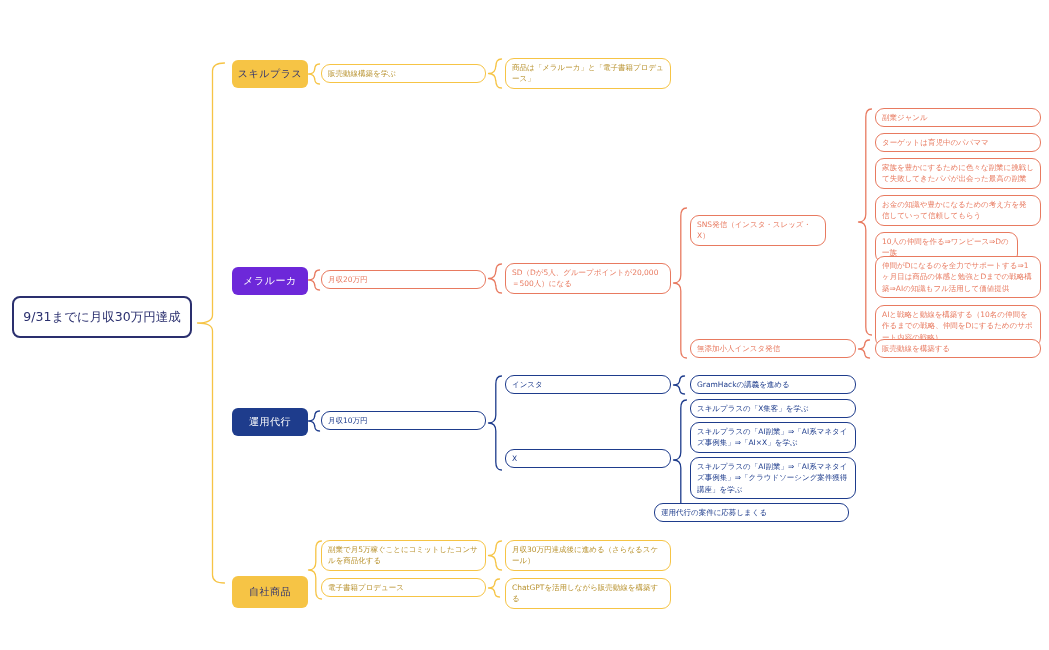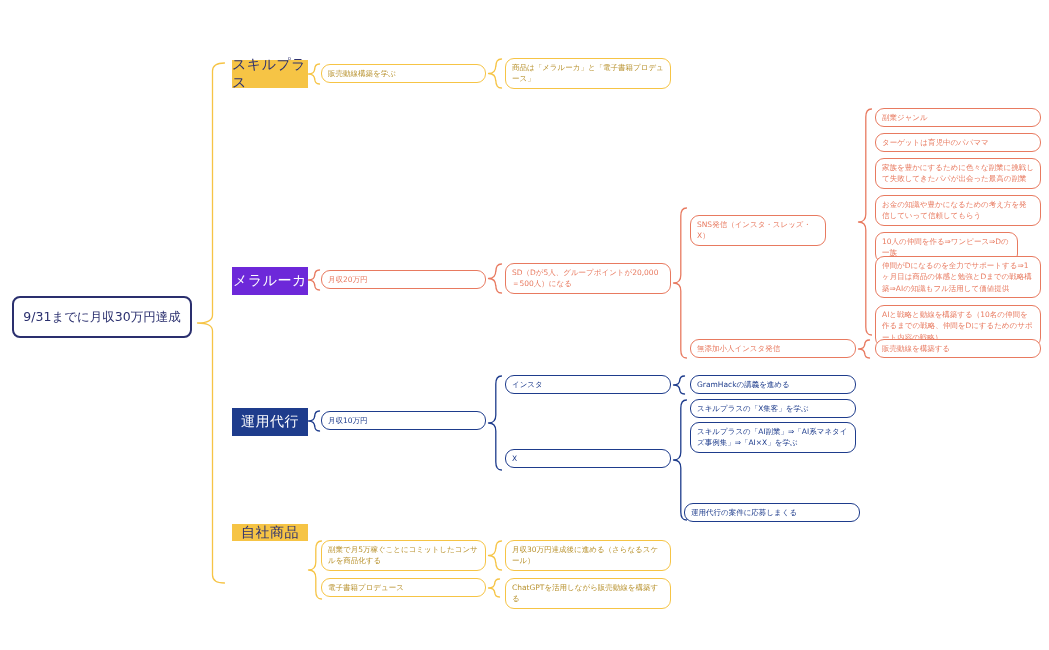--- a/index.html
+++ b/index.html
@@ -10,22 +10,22 @@
     position:absolute;box-sizing:border-box;background:#fff;
     border:1.2px solid;border-radius:9px;
     font-size:7.5px;line-height:1.5;padding:3px 6px;
     word-break:break-word;
   }
   .out-y{border-color:#F6C445;color:#B8922E;}
   .out-s{border-color:#E87A60;color:#E87A60;}
   .out-n{border-color:#1E3C8C;color:#1E3C8C;}
 
   .label{
-    position:absolute;box-sizing:border-box;border:none;border-radius:0;
-    font-size:14px;display:flex;align-items:center;justify-content:center;
+    position:absolute;box-sizing:border-box;border:none;border-radius:6px;
+    font-size:10px;display:flex;align-items:center;justify-content:center;
     letter-spacing:.5px;
   }
   .fill-y{background:#F6C445;color:#2E3270;}
   .fill-s{background:#6d28d9;color:#ffffff;}
   .fill-n{background:#1E3C8C;color:#ffffff;}
 
   .root{
     position:absolute;box-sizing:border-box;background:#fff;
     border:2px solid #2A2F6E;border-radius:8px;color:#2A2F6E;
     font-size:12.5px;font-weight:normal;
@@ -128,23 +128,24 @@
     </div>
   <div class="node out-n" style="left:690px;top:375px;width:166px">GramHackの講義を進める</div>
 
   <div class="brace c-n" style="left:672px;top:399px;width:16px;height:122px">
       <svg width="16" height="122" viewBox="0 0 16 122">
         <path d="M 14.5 1 Q 8.8 1 8.8 9 L 8.8 53 Q 8.8 61 1.5 61 Q 8.8 61 8.8 69 L 8.8 113 Q 8.8 121 14.5 121" fill="none" stroke="currentColor" stroke-width="1.3" stroke-linecap="round" stroke-linejoin="round"></path>
       </svg>
     </div>
   <div class="node out-n" style="left:690px;top:422px;width:166px">スキルプラスの「AI副業」⇒「AI系マネタイズ事例集」⇒「AI×X」を学ぶ</div>
   <div class="node out-n" style="left:690px;top:399px;width:166px">スキルプラスの「X集客」を学ぶ</div>
-  <div class="node out-n" style="left:684px;top:503px;width:176px">運用代行の案件に応募しまくる</div>
+  <div class="node out-n" style="left:690px;top:457px;width:166px">スキルプラスの「AI副業」⇒「AI系マネタイズ事例集」⇒「クラウドソーシング案件獲得講座」を学ぶ</div>
+  <div class="node out-n" style="left:654px;top:503px;width:195px">運用代行の案件に応募しまくる</div>
 
-  <div class="label fill-y" style="left:232px;top:524px;width:76px;height:17px">自社商品</div>
+  <div class="label fill-y" style="left:232px;top:576px;width:76px;height:32px">自社商品</div>
   <div class="brace c-y" style="left:307px;top:540px;width:16px;height:60px">
       <svg width="16" height="60" viewBox="0 0 16 60">
         <path d="M 14.5 1 Q 8.8 1 8.8 9 L 8.8 22 Q 8.8 30 1.5 30 Q 8.8 30 8.8 38 L 8.8 51 Q 8.8 59 14.5 59" fill="none" stroke="currentColor" stroke-width="1.3" stroke-linecap="round" stroke-linejoin="round"></path>
       </svg>
     </div>
   <div class="node out-y" style="left:321px;top:540px;width:165px">副業で月5万稼ぐことにコミットしたコンサルを商品化する</div>
   <div class="brace c-y" style="left:487px;top:540px;width:16px;height:31px">
       <svg width="16" height="31" viewBox="0 0 16 31">
         <path d="M 14.5 1 Q 8.8 1 8.8 8.75 L 8.8 7.75 Q 8.8 15.5 1.5 15.5 Q 8.8 15.5 8.8 23.25 L 8.8 22.25 Q 8.8 30 14.5 30" fill="none" stroke="currentColor" stroke-width="1.3" stroke-linecap="round" stroke-linejoin="round"></path>
       </svg>

